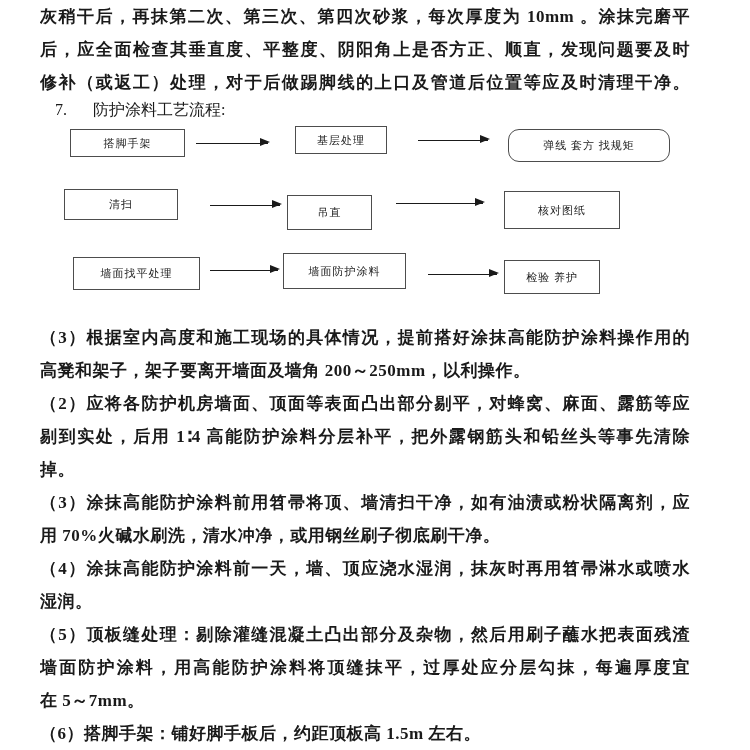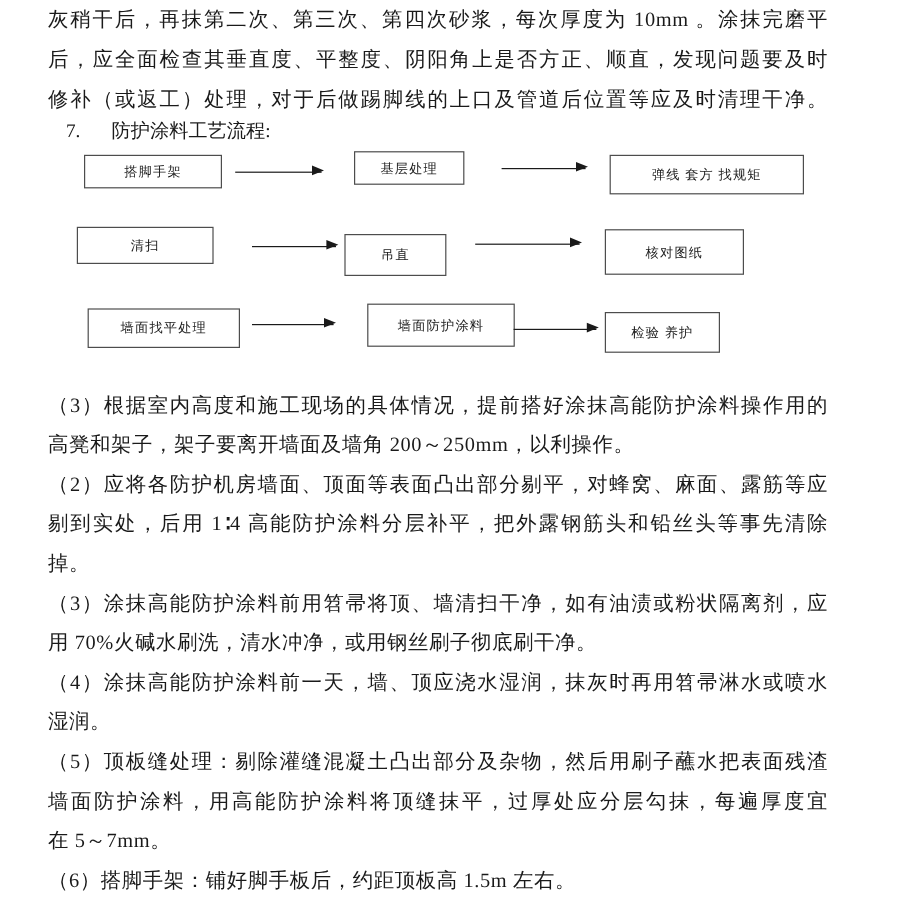--- a/index.html
+++ b/index.html
@@ -6,21 +6,21 @@
   html, body {
     width: 750px; height: 750px;
     background: #ffffff;
     overflow: hidden;
     font-family: "Liberation Serif", "DejaVu Serif", serif;
     color: #1a1a1a;
   }
   .doc { width: 750px; height: 750px; position: relative; }
 
   
-  .para { padding: 0 60px 0 40px; }
+  .para { padding: 0 60px 0 40px; font-weight: bold; }
   .line {
     font-size: 17px;
     line-height: 33px;
     height: 33px;
     white-space: nowrap;
     overflow: hidden;
     letter-spacing: 0.5px;
   }
   .line.fill {
     text-align: justify;
@@ -85,31 +85,31 @@
     <span class="num">7.</span>
     <span class="title">防护涂料工艺流程:</span>
   </div>
 
   <div class="flowchart">
 
     <div class="fbox" style="left:70px; top:8px; width:115px; height:28px;">搭脚手架</div>
     <div class="arrow" style="left:196px; top:22px; width:72px;"></div>
     <div class="fbox" style="left:295px; top:5px; width:92px; height:28px;">基层处理</div>
     <div class="arrow" style="left:418px; top:19px; width:70px;"></div>
-    <div class="fbox" style="left:508px; top:8px; width:162px; height:33px;">弹线 套方 找规矩</div>
+    <div class="fbox" style="left:508px; top:8px; width:162px; height:33px;border-radius:11px;">弹线 套方 找规矩</div>
 
     <div class="fbox" style="left:64px; top:68px; width:114px; height:31px;">清扫</div>
     <div class="arrow" style="left:210px; top:84px; width:70px;"></div>
     <div class="fbox" style="left:287px; top:74px; width:85px; height:35px;">吊直</div>
     <div class="arrow" style="left:396px; top:82px; width:87px;"></div>
     <div class="fbox" style="left:504px; top:70px; width:116px; height:38px;">核对图纸</div>
 
     <div class="fbox" style="left:73px; top:136px; width:127px; height:33px;">墙面找平处理</div>
     <div class="arrow" style="left:210px; top:149px; width:68px;"></div>
-    <div class="fbox" style="left:306px; top:132px; width:123px; height:36px;">墙面防护涂料</div>
+    <div class="fbox" style="left:283px; top:132px; width:123px; height:36px;">墙面防护涂料</div>
     <div class="arrow" style="left:428px; top:153px; width:69px;"></div>
     <div class="fbox" style="left:504px; top:139px; width:96px; height:34px;">检验 养护</div>
   </div>
 
   <div class="paras">
     <div class="para">
       <div class="line fill">（3）根据室内高度和施工现场的具体情况，提前搭好涂抹高能防护涂料操作用的</div>
       <div class="line">高凳和架子，架子要离开墙面及墙角 200～250mm，以利操作。</div>
     </div>
     <div class="para">

